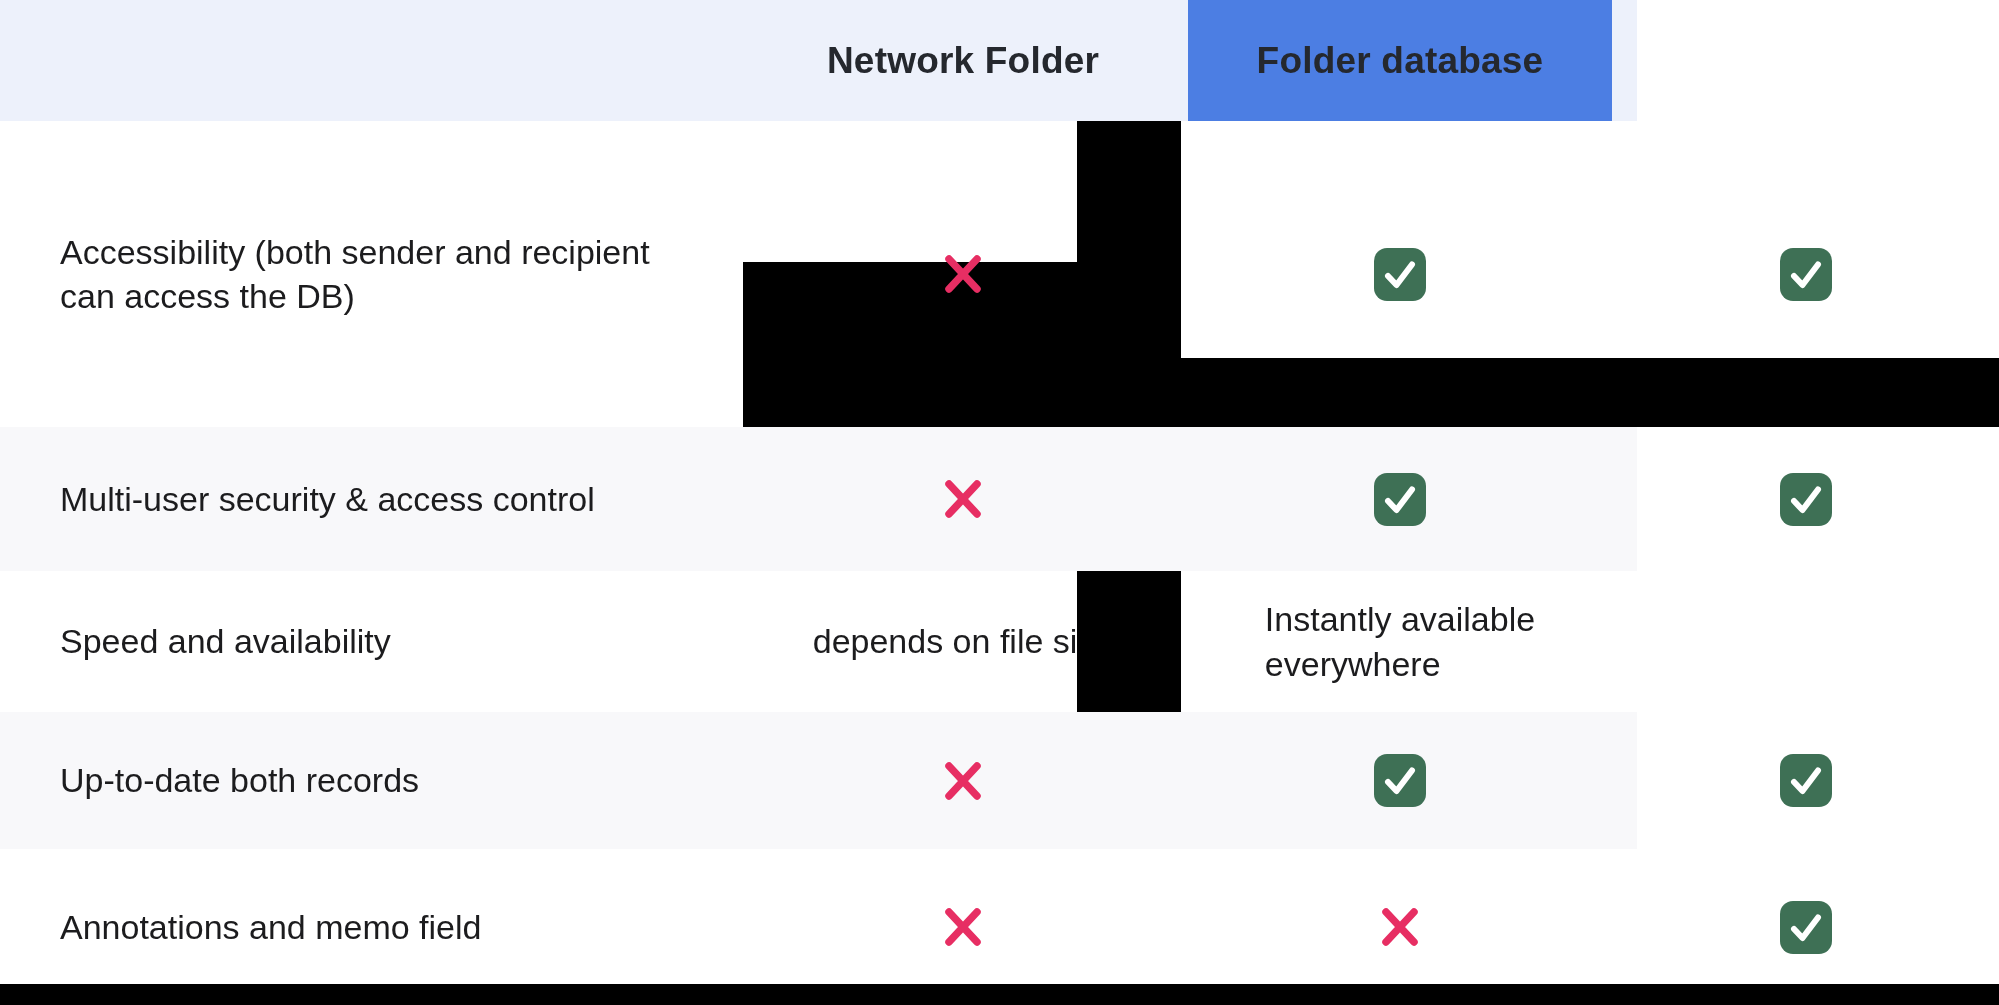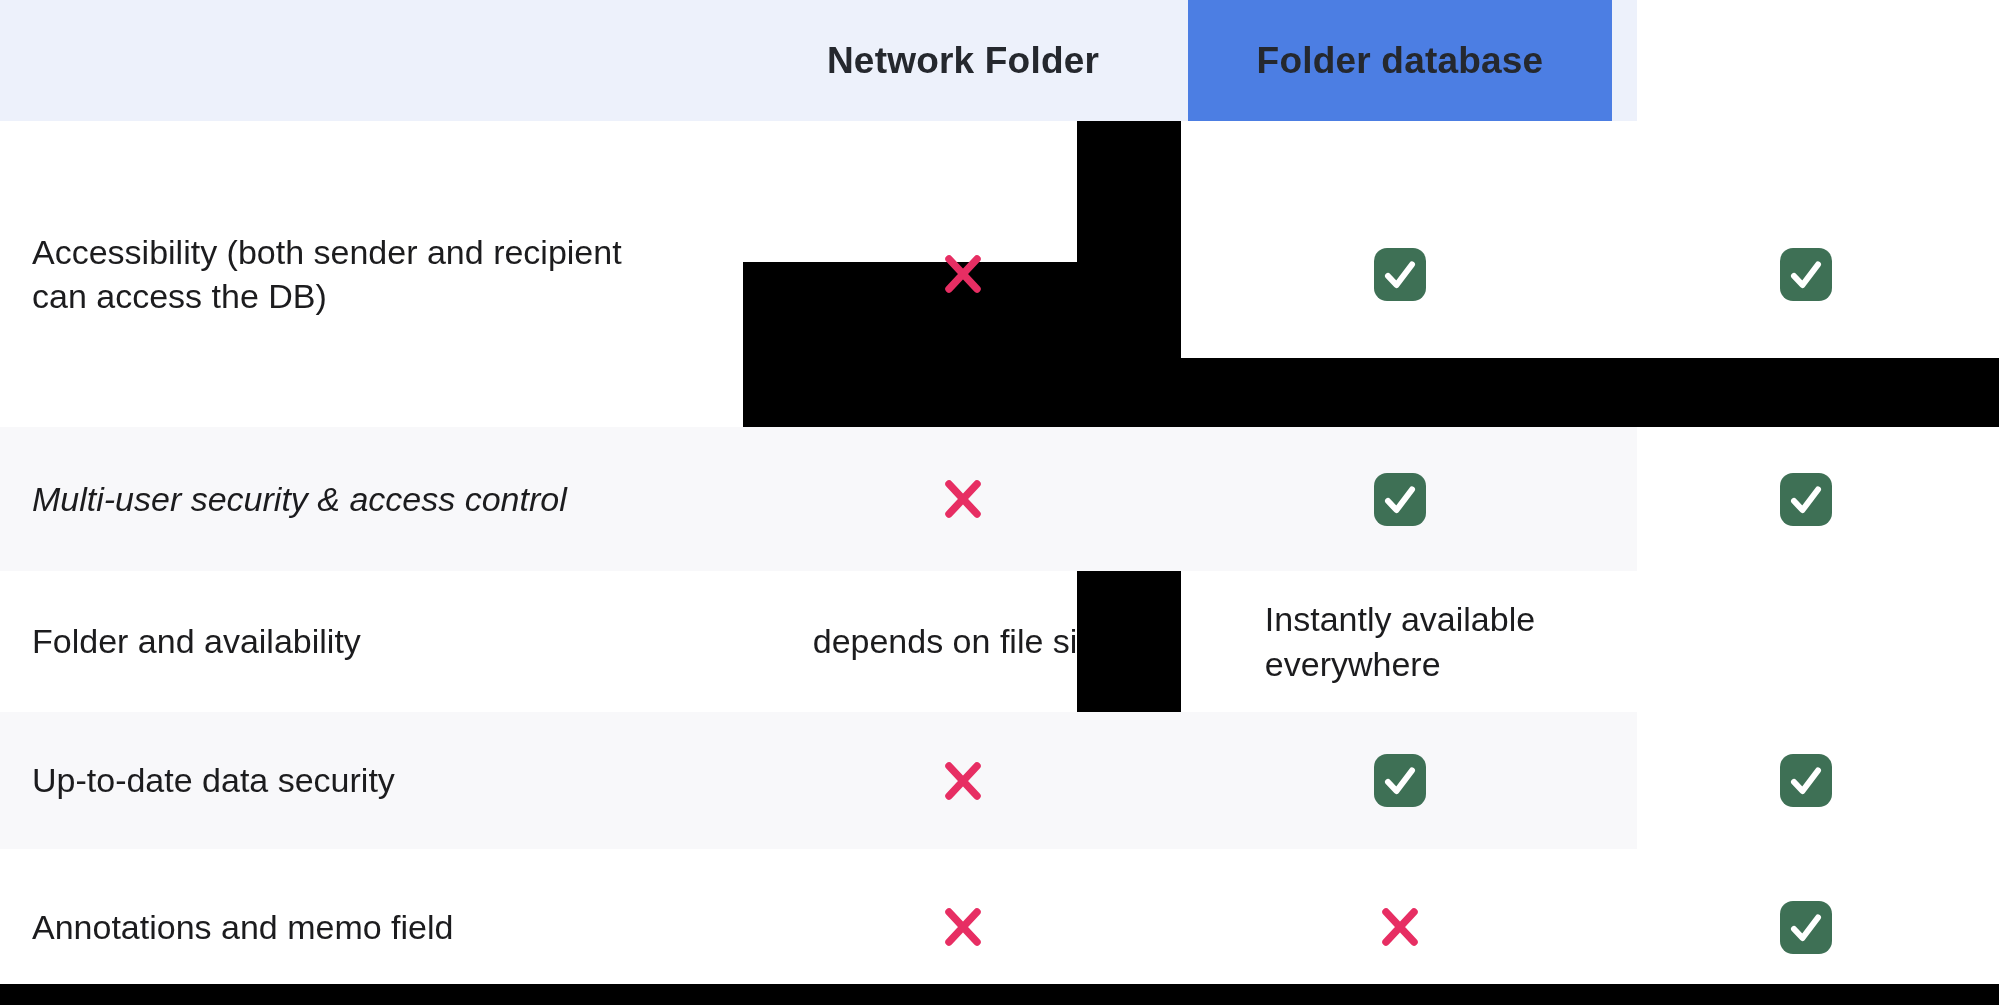--- a/index.html
+++ b/index.html
@@ -18,37 +18,37 @@
     width: 1637px;
   }
   .cell {
     display: flex;
     align-items: center;
     justify-content: center;
     box-sizing: border-box;
   }
   .label-cell {
     justify-content: flex-start;
-    padding-left: 32px;
+    padding-left: 60px;
     padding-right: 30px;
     font-size: 34px;
     line-height: 1.3;
     color: var(--ink, #1c1c1e);
     white-space: pre-line;
   }
   .header-row { height: 121px; background: var(--header-band, #edf1fb); }
   .header-row .cell {
     font-size: 37px;
     font-weight: 700;
     color: var(--header-ink, #25282e);
     letter-spacing: 0.2px;
   }
   .header-row .accent-col { background: var(--accent-blue, #4c7ee3); }
   .r1 { height: 306px; background: #ffffff; }
-  .r2 { height: 144px; background: var(--zebra, #f8f8fa); font-style: italic; }
+  .r2 { height: 144px; background: var(--zebra, #f8f8fa); }
   .r3 { height: 141px; background: #ffffff; }
   .r4 { height: 137px; background: var(--zebra, #f8f8fa); }
   .r5 { height: 156px; background: #ffffff; }
   .body-text {
     font-size: 34px;
     line-height: 1.32;
     color: var(--ink, #1c1c1e);
     white-space: pre-line;
     text-align: left;
   }
@@ -122,32 +122,32 @@
     </div>
     <div class="cell">
       <svg width="52" height="53" viewBox="0 0 52 53">
         <rect class="check-bg" x="0" y="0" width="52" height="53" rx="13"></rect>
         <path class="check-tick" d="M14 28 L22.5 37 L38 16.5"></path>
       </svg>
     </div>
   </div>
 
   <div class="row r3">
-    <div class="cell label-cell">Folder and availability</div>
+    <div class="cell label-cell">Speed and availability</div>
     <div class="cell">
       <div class="body-text center-text">depends on file size</div>
     </div>
     <div class="cell">
       <div class="body-text">Instantly available
 everywhere</div>
     </div>
   </div>
 
   <div class="row r4">
-    <div class="cell label-cell">Up-to-date data security</div>
+    <div class="cell label-cell">Up-to-date both records</div>
     <div class="cell">
       <svg width="40" height="42" viewBox="0 0 40 42">
         <path class="cross-stroke" d="M6 6 L34 36 M34 6 L6 36"></path>
       </svg>
     </div>
     <div class="cell">
       <svg width="52" height="53" viewBox="0 0 52 53">
         <rect class="check-bg" x="0" y="0" width="52" height="53" rx="13"></rect>
         <path class="check-tick" d="M14 28 L22.5 37 L38 16.5"></path>
       </svg>

